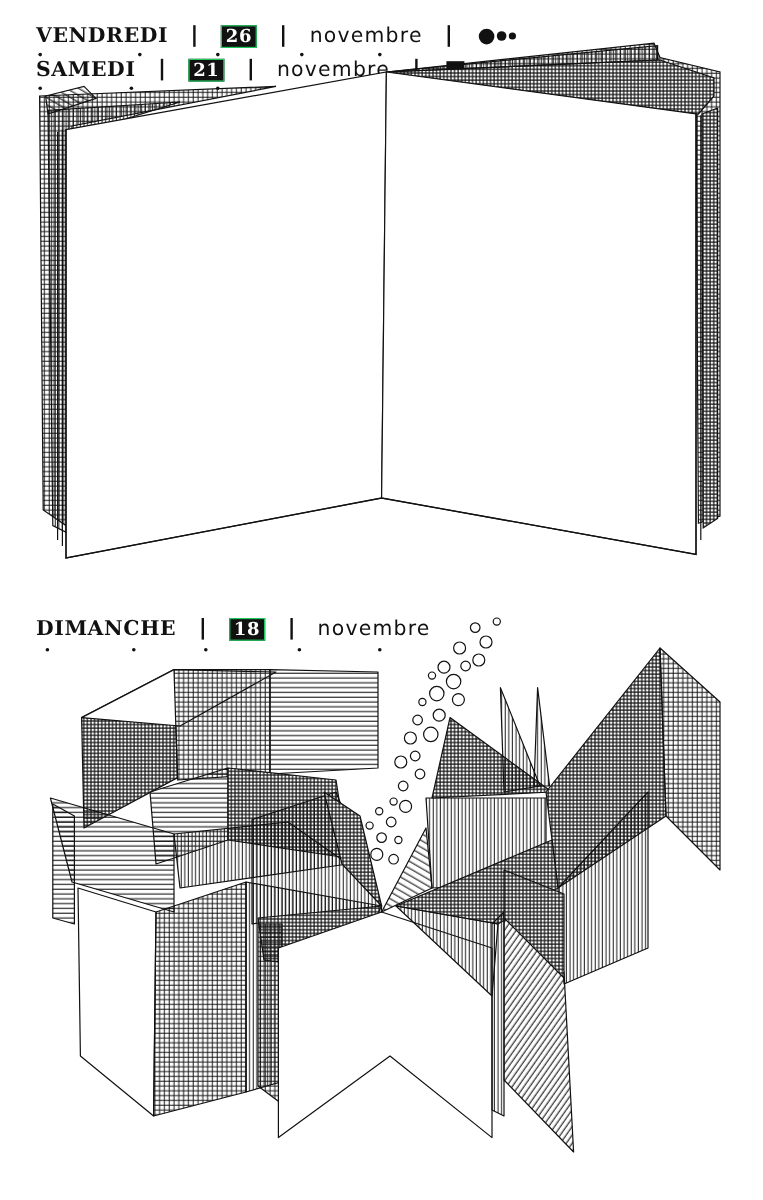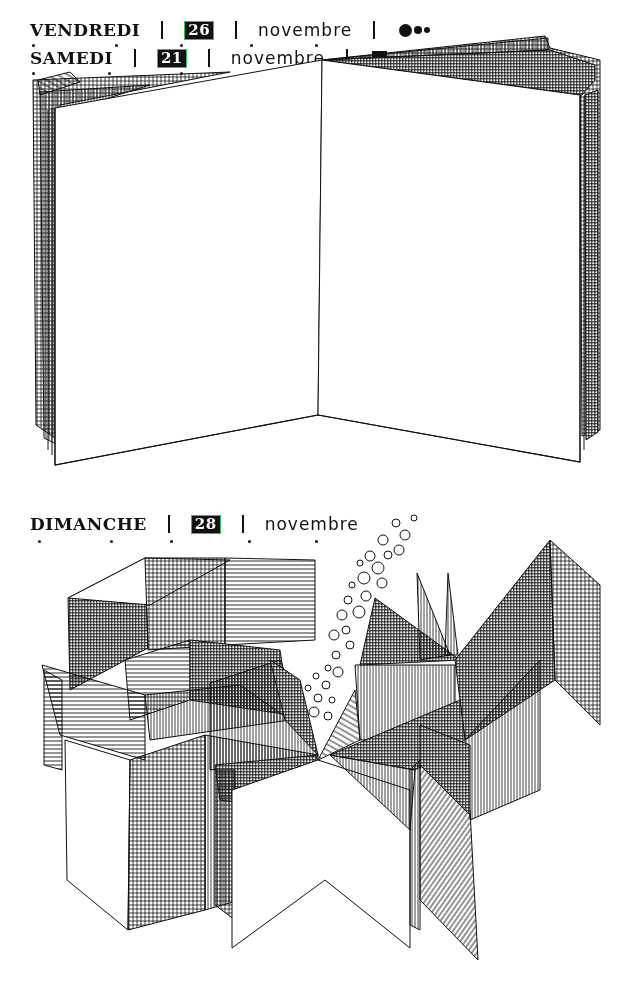--- a/index.html
+++ b/index.html
@@ -53,21 +53,21 @@
   <i style="left:2px"></i>
     <i style="left:78px"></i>
     <i style="left:150px"></i>
     <i style="left:222px"></i>
     <i style="left:290px"></i>
 </div>
 
 <div class="caption" style="top:514px;justify-content:center;">
   <span class="word">DIMANCHE</span>
   <span class="bar"></span>
-  <span class="num">28</span>
+  <span class="num">18</span>
   <span class="bar"></span>
   <span class="month">novembre</span>
 </div>
 <div class="dotrow" style="top:540px;left:30px;width:290px;">
   <i style="left:8px"></i>
     <i style="left:80px"></i>
     <i style="left:140px"></i>
     <i style="left:218px"></i>
     <i style="left:285px"></i>
 </div>

